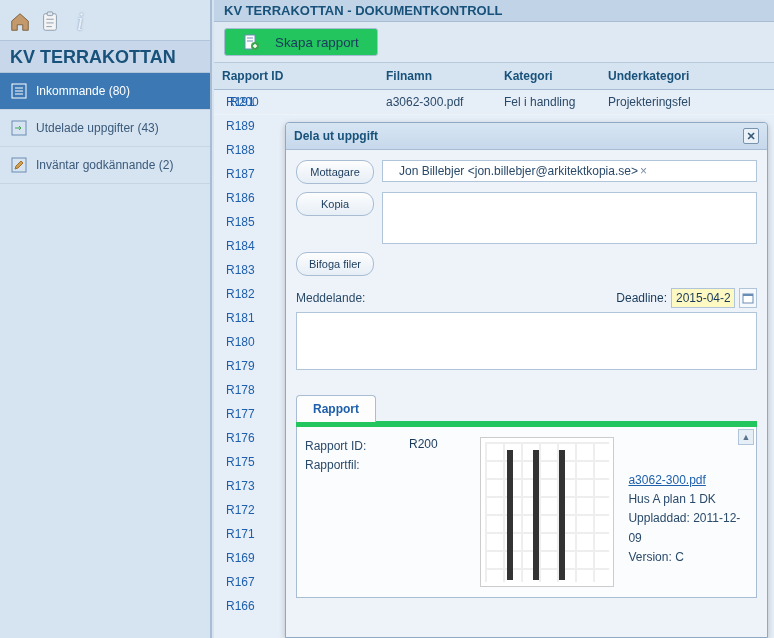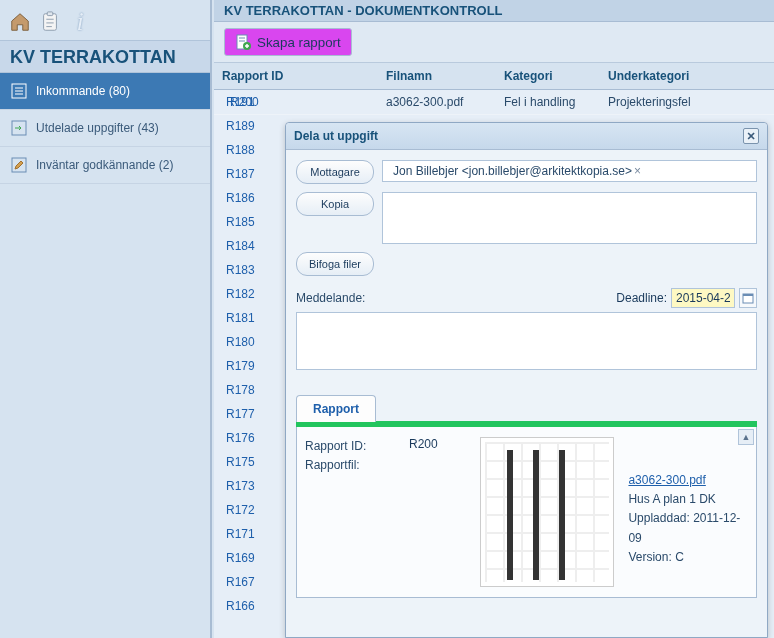--- a/index.html
+++ b/index.html
@@ -13,21 +13,21 @@
 .nav-list { list-style: none; }
 .nav-item { display: flex; align-items: center; gap: 8px; padding: 9px 10px; color: #3a5a7a; cursor: pointer; border-bottom: 1px solid #c6d4e4; }
 .nav-item.active { background: #3c79b4; color: #fff; }
 .nav-item.active .nav-ico svg rect, .nav-item.active .nav-ico svg line { stroke: #fff; }
 .nav-ico { width: 18px; height: 18px; display: inline-flex; align-items: center; justify-content: center; }
 
 
 .main { position: absolute; left: 214px; top: 0; right: 0; height: 100%; background: #e6eef7; }
 .main-header { background: #c1d3e6; padding: 3px 10px; font-weight: bold; color: #18527a; font-size: 13px; border-bottom: 1px solid #a8bcd3; }
 .toolbar { background: #dfe9f3; padding: 6px 10px; display: flex; align-items: center; border-bottom: 1px solid #b9cadd; }
-.toolbar-btn { display: inline-flex; align-items: center; gap: 6px; padding: 5px 10px; background: #d946ef; border: 1px solid #a8bcd3; border-radius: 3px; cursor: pointer; color: #1a3a5c; }
+.toolbar-btn { display: inline-flex; align-items: center; gap: 16px; padding: 5px 18px; background: #22c55e; border: 1px solid #a8bcd3; border-radius: 3px; cursor: pointer; color: #1a3a5c; }
 .grid-header { display: flex; background: #d6e3f0; border-bottom: 1px solid #a8bcd3; color: #18527a; font-weight: bold; padding: 6px 0; }
 .col-id { width: 172px; padding-left: 8px; }
 .col-fn { width: 118px; }
 .col-kat { width: 104px; }
 .col-uk { flex: 1; padding-right: 10px; }
 .grid-body { position: relative; }
 .row { display: flex; padding: 5px 0; border-bottom: 1px solid #eef3f9; }
 .row a.idlink { color: #1e5fab; text-decoration: none; padding-left: 8px; cursor: pointer; }
 .row .cell { color: #2a4a6a; }
 
@@ -36,21 +36,21 @@
 .idrow { padding: 5px 0 5px 8px; }
 .idrow a { color: #1e5fab; text-decoration: none; cursor: pointer; }
 
 
 .dialog { position: absolute; left: 285px; top: 122px; right: 6px; bottom: 0; background: #edf3f9; border: 1px solid #8fa8c4; border-radius: 4px 4px 0 0; box-shadow: 0 2px 6px rgba(0,0,0,0.2); }
 .dlg-title { background: linear-gradient(#d7e5f3, #c6d8eb); padding: 5px 8px; font-weight: bold; color: #18527a; border-bottom: 1px solid #a8bcd3; border-radius: 4px 4px 0 0; display: flex; justify-content: space-between; align-items: center; }
 .dlg-close { width: 16px; height: 16px; border: 1px solid #7a93ad; background: #eaf1f8; color: #3a5a7a; border-radius: 2px; cursor: pointer; display: inline-flex; align-items: center; justify-content: center; font-size: 11px; }
 .dlg-body { padding: 10px 10px 0 10px; }
 .form-row { display: flex; align-items: flex-start; gap: 8px; margin-bottom: 8px; }
 .form-btn { width: 78px; height: 24px; background: linear-gradient(#fdfdfd,#e6eef6); border: 1px solid #a8bcd3; border-radius: 11px; color: #1a3a5c; cursor: pointer; font-size: 11px; }
-.recip-field { flex: 1; background: #fff; border: 1px solid #b0c4da; min-height: 22px; padding: 3px 10px; display: flex; align-items: center; }
+.recip-field { flex: 1; background: #fff; border: 1px solid #b0c4da; min-height: 22px; padding: 3px 16px; display: flex; align-items: center; }
 .chip { color: #2a4a6a; }
 .chip-x { color: #7a8ba0; cursor: pointer; padding: 0 2px; }
 .copy-field { flex: 1; background: #fff; border: 1px solid #b0c4da; min-height: 52px; }
 .msg-row { display: flex; justify-content: space-between; align-items: center; margin: 12px 0 4px 0; }
 .msg-label { color: #2a4a6a; }
 .deadline-wrap { display: flex; align-items: center; gap: 4px; }
 .deadline-input { width: 64px; height: 20px; border: 1px solid #b0c4da; background: #fef9c3; padding: 0 4px; font-family: inherit; font-size: 12px; color: #1a3a5c; }
 .cal-btn { width: 18px; height: 20px; border: 1px solid #b0c4da; background: #f6f9fc; cursor: pointer; display:inline-flex; align-items:center; justify-content:center; }
 .msg-field { width: 100%; height: 58px; background: #fff; border: 1px solid #b0c4da; }
 .tab-strip { margin-top: 24px; border-bottom: 6px solid #22c55e; display: flex; }

